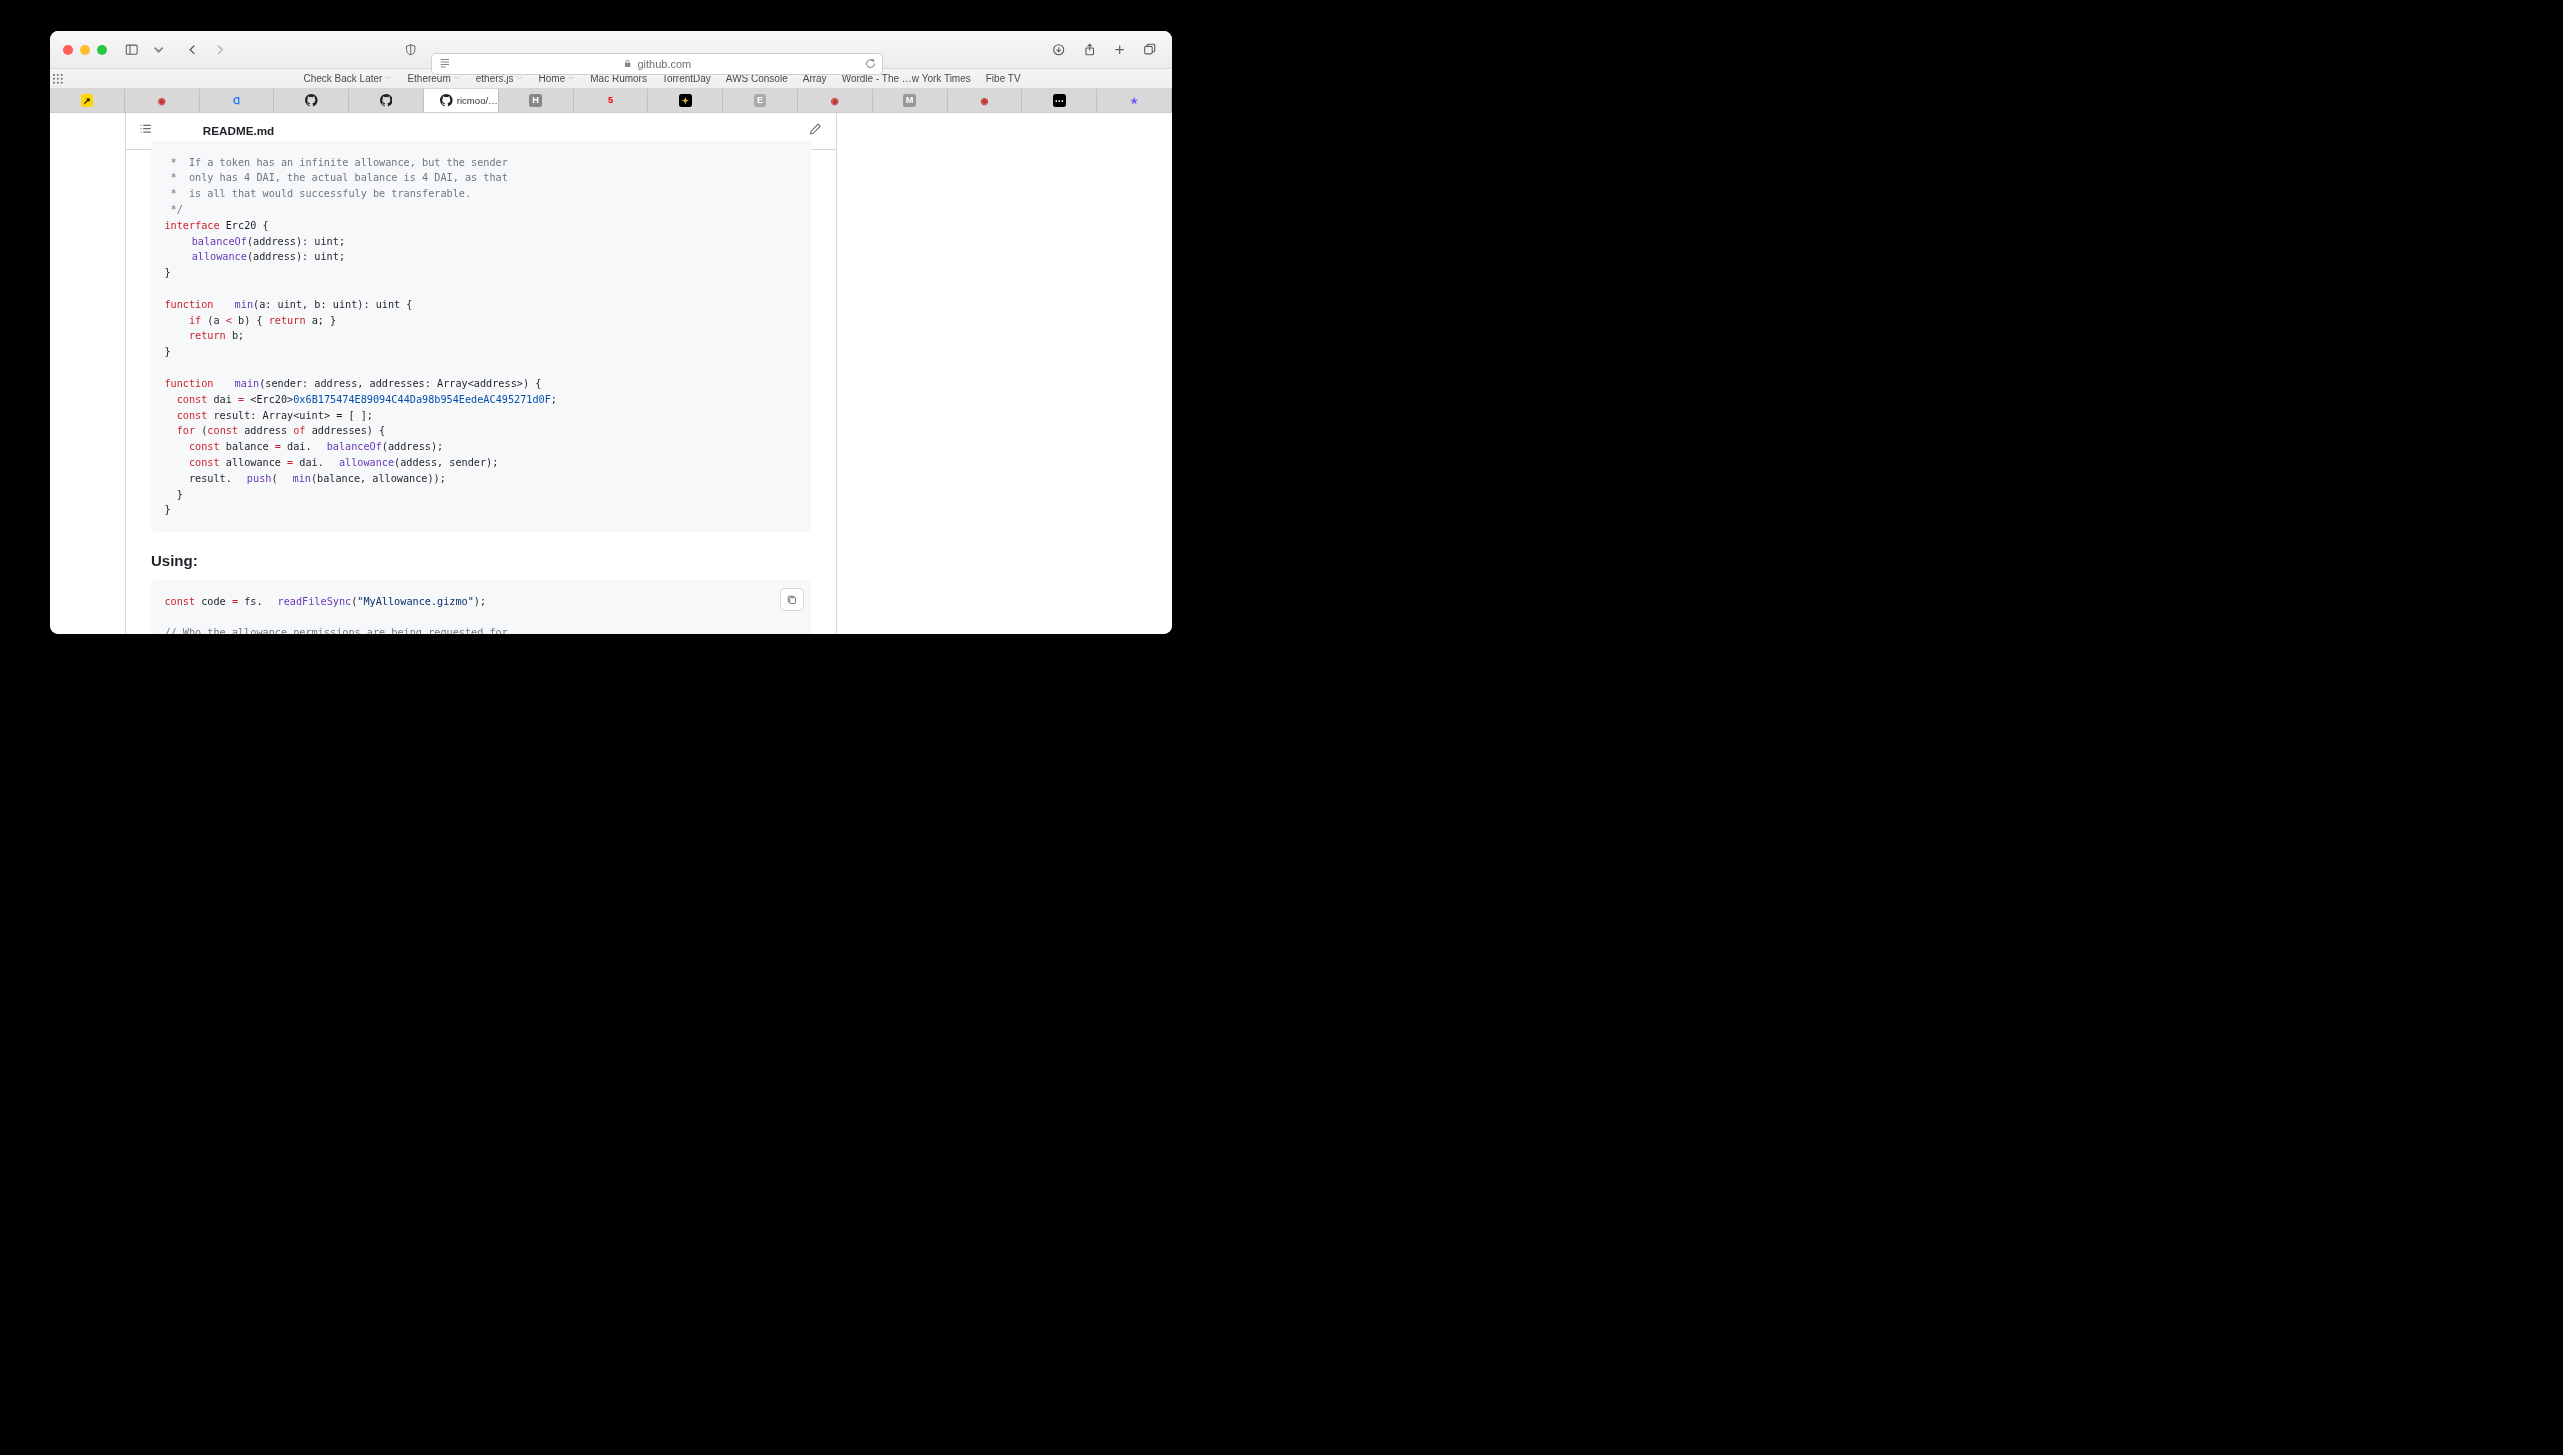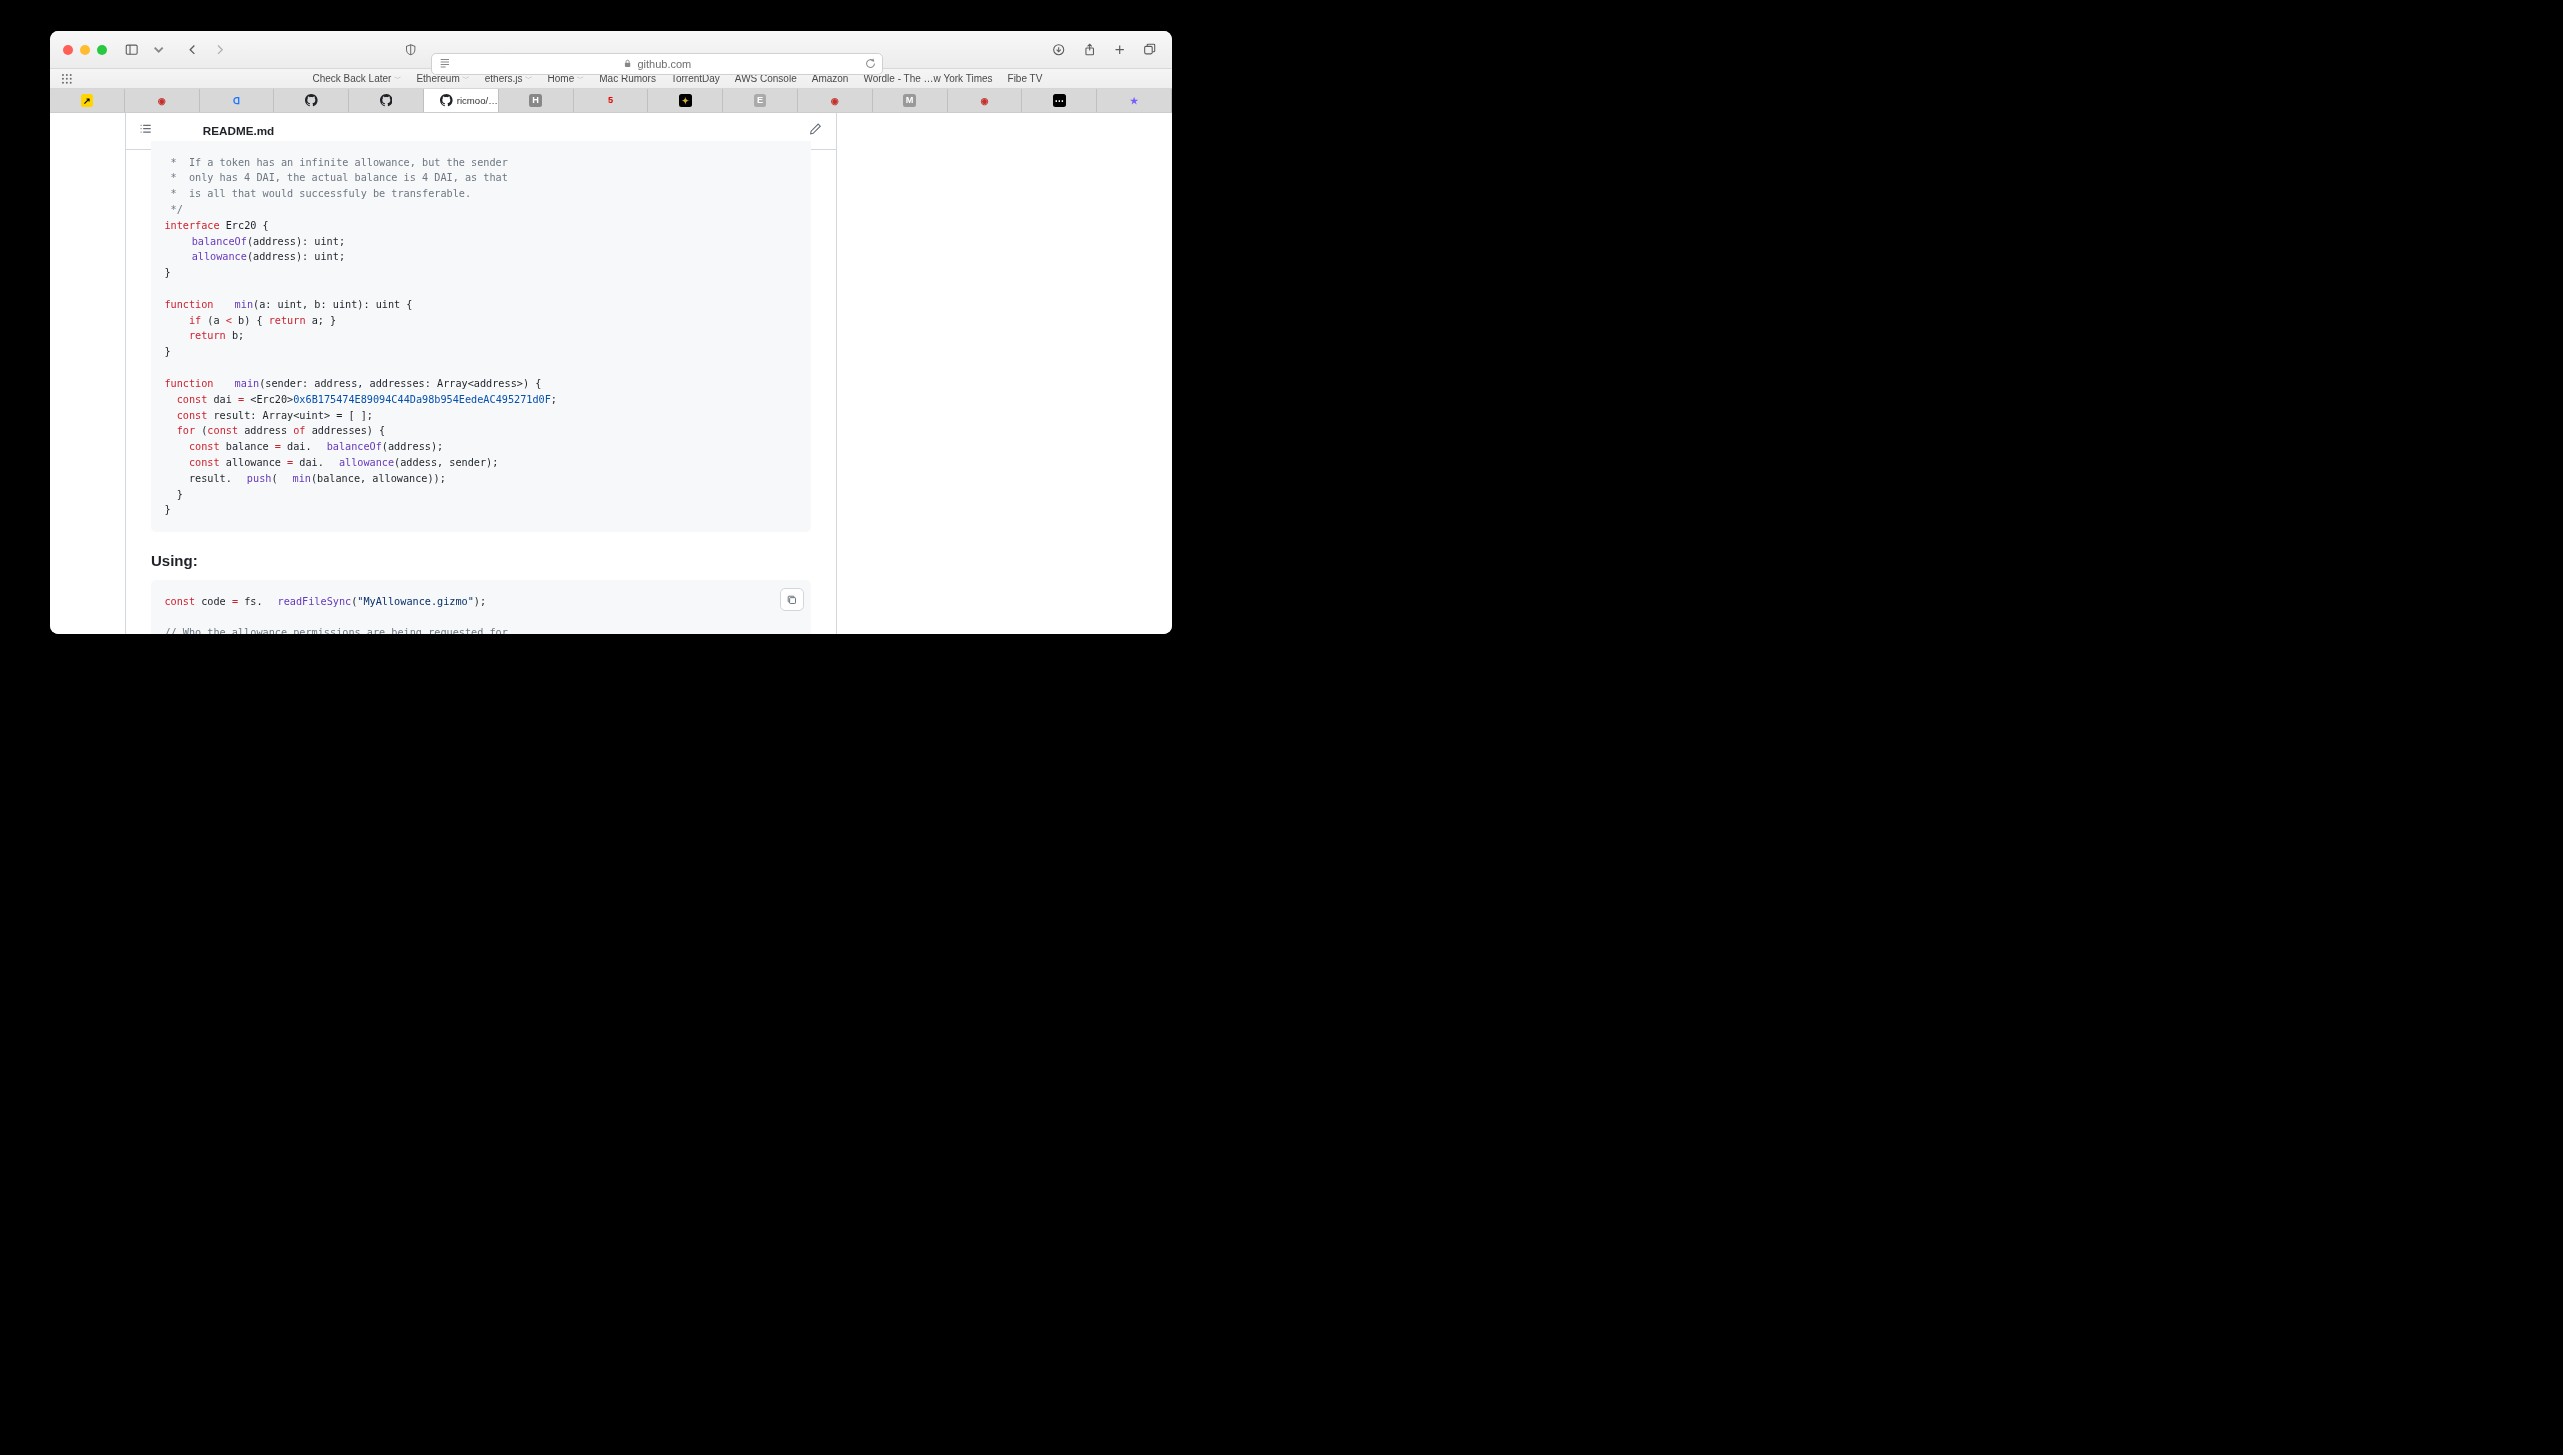--- a/index.html
+++ b/index.html
@@ -63,21 +63,21 @@
     .urlbar .reload-icon { position:absolute; right:6.7px; color:#888; }
     .spacer2 { flex: 1; }
     .right-icons { display:flex; gap:13.4px; color:#5c5c5c; }
     
     .favbar {
       height: 20px;
       background: linear-gradient(180deg, #f5f5f5, #eeeeee);
       border-bottom: 0.8px solid #d6d6d6;
       display: flex;
       align-items: center;
-      padding: 0 11px;
+      padding: 0 2px;
       gap: 13.4px;
       font-size: 10px;
       color: #4a4a4a;
     }
     .grid-icon { width:11.7px; height:11.7px; display:inline-flex; }
     .fav-item { display:flex; align-items:center; gap:2.5px; cursor:default; }
     .fav-item .chev { font-size:7.5px; color:#888; }
     .fav-spacer-left { width: 213px; }
     
     .tabbar {
@@ -290,21 +290,21 @@
         <div class="fav-item">
           <span>Mac Rumors</span>
         </div>
         <div class="fav-item">
           <span>TorrentDay</span>
         </div>
         <div class="fav-item">
           <span>AWS Console</span>
         </div>
         <div class="fav-item">
-          <span>Amazon</span>
+          <span>Array</span>
         </div>
         <div class="fav-item">
           <span>Wordle - The …w York Times</span>
         </div>
         <div class="fav-item">
           <span>Fibe TV</span>
         </div>
       </div>
   </div>
 

